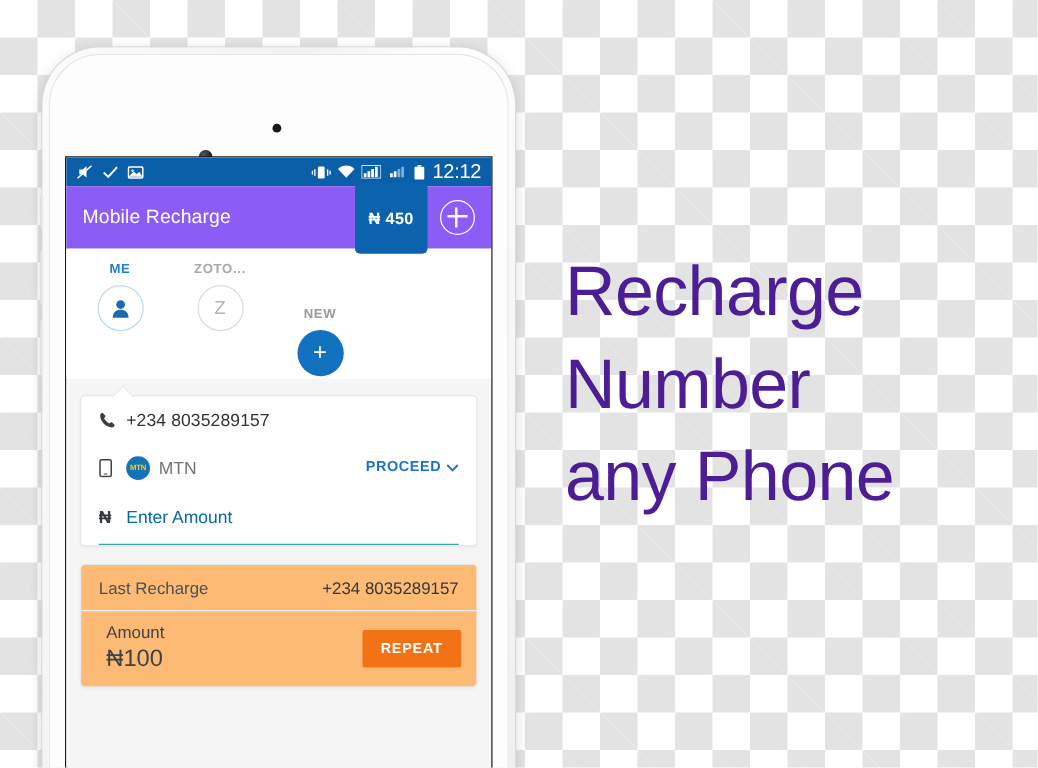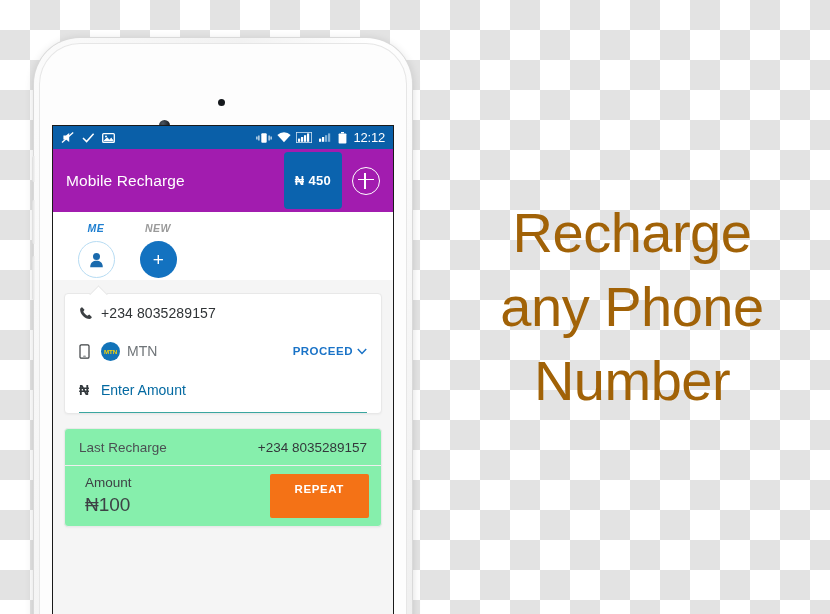--- a/index.html
+++ b/index.html
@@ -99,27 +99,27 @@
     height: 23px;
     background: #0a5fa8;
     display: flex;
     align-items: center;
     padding: 0 8px;
     color: #ffffff;
     font-size: 11px;
   }
   .sb-left  { display: flex; align-items: center; gap: 7px; }
   .sb-right { display: flex; align-items: center; gap: 5px; margin-left: auto; }
-  .sb-time  { font-size: 13px; letter-spacing: -0.2px; margin-left: 1px; }
+  .sb-time  { font-size: 16px; letter-spacing: -0.2px; margin-left: 1px; }
   .sb-ico   { display: block; }
 
   
   .appbar {
-    height: 63px;
-    background: #a21caf;
+    height: 50px;
+    background: #8b5cf6;
     display: flex;
     align-items: center;
     padding: 0 13px;
   }
   .appbar-title {
     color: #ffffff;
     font-size: 15.5px;
     letter-spacing: 0.1px;
   }
   .appbar-right {
@@ -154,32 +154,32 @@
   .add-circle::after  { top: 5px; bottom: 5px; left: 11.2px; width: 1.6px; }
 
   
   .content {
     background: #f5f5f5;
     height: 479px;
     padding: 0 11px;
     box-sizing: border-box;
   }
   .tabs-wrap { background: #ffffff; margin: 0 -11px; padding: 10px 22px 2px; }
-  .tabs { display: flex; gap: 20px; font-style: italic; }
+  .tabs { display: flex; gap: 38px; }
   .tab { text-align: center; width: 42px; }
   .tab-label {
     font-size: 10.5px;
     font-weight: bold;
     letter-spacing: 0.55px;
     margin-bottom: 7px;
     white-space: nowrap;
   }
   .tab-me   .tab-label { color: #1f7fd0; }
   .tab-zoto .tab-label { color: #a9a9a9; }
-  .tab-new  .tab-label { color: #9a9a9a; }
+  .tab-new  .tab-label { color: #9a9a9a; margin-top: 36px; }
 
   .avatar {
     width: 37px;
     height: 37px;
     border-radius: 50%;
     margin: 0 auto;
     display: flex;
     align-items: center;
     justify-content: center;
     box-sizing: border-box;
@@ -265,62 +265,62 @@
     display: flex;
     align-items: center;
     justify-content: center;
     color: #ffffff;
     font-size: 12px;
     font-weight: bold;
     letter-spacing: 0.9px;
   }
 
   .last-card {
-    background: #86efac;
+    background: #fdba74;
     border: 1px solid #e9e9e9;
     border-radius: 4px;
     margin-top: 14px;
     box-shadow: 0 1px 2px rgba(0,0,0,0.04);
   }
   .last-head {
     display: flex;
     align-items: center;
     padding: 0 14px;
     height: 36px;
     border-bottom: 1px solid #efefef;
   }
   .last-head-label { font-size: 13.5px; color: #4b5053; }
   .last-head-num { margin-left: auto; font-size: 13.5px; color: #33383b; }
   .last-body {
     display: flex;
+    align-items: center;
     padding: 8px 12px 8px 20px;
   }
   .amt-label { font-size: 13.5px; color: #3d4245; line-height: 1.35; }
   .amt-value { font-size: 19px; color: #3d4245; line-height: 1.35; }
   .repeat {
     margin-left: auto;
     background: #f47216;
     color: #ffffff;
     font-size: 11.5px;
     font-weight: bold;
     letter-spacing: 0.6px;
-    padding: 9px 25px;
+    padding: 9px 15px;
     border-radius: 2px;
   }
 
   
   .headline {
     position: absolute;
     left: 452px;
     top: 196px;
     width: 360px;
-    text-align: center;
     font-size: 56px;
     line-height: 1.32;
-    color: #a16207;
+    color: #4c1d95;
     font-weight: normal;
     letter-spacing: -0.5px;
   }
 </style>
 </head>
 <body>
 
 <div class="phone">
   <div class="phone-inner-bevel"></div>
 
@@ -398,20 +398,24 @@
           <div class="tab tab-me">
             <div class="tab-label">ME</div>
             <div class="avatar avatar-me">
               <svg width="15" height="16" viewBox="0 0 15 16">
                 <circle cx="7.5" cy="4.6" r="3.5" fill="#1a6aad"></circle>
                 <path d="M1.2 15.2 C1.2 10.6 4.2 8.8 7.5 8.8 C10.8 8.8 13.8 10.6 13.8 15.2 Z" fill="#1a6aad"></path>
               </svg>
             </div>
           </div>
 
+          <div class="tab tab-zoto">
+            <div class="tab-label">ZOTO...</div>
+            <div class="avatar avatar-zoto">Z</div>
+          </div>
 
           <div class="tab tab-new">
             <div class="tab-label">NEW</div>
             <div class="avatar avatar-new">+</div>
           </div>
 
         </div>
       </div>
 
       <div class="card">
@@ -463,15 +467,15 @@
           <span class="repeat">REPEAT</span>
         </div>
       </div>
 
     </div>
   </div>
 </div>
 
 <div class="headline">
   <div>Recharge</div>
+  <div>Number</div>
   <div>any Phone</div>
-  <div>Number</div>
 </div>
 
 </body></html>

